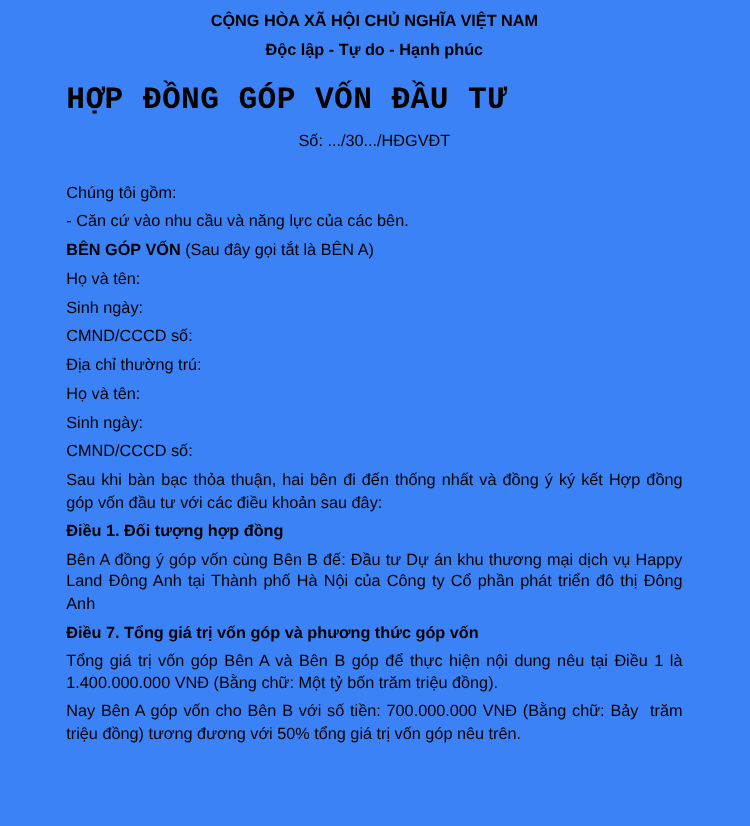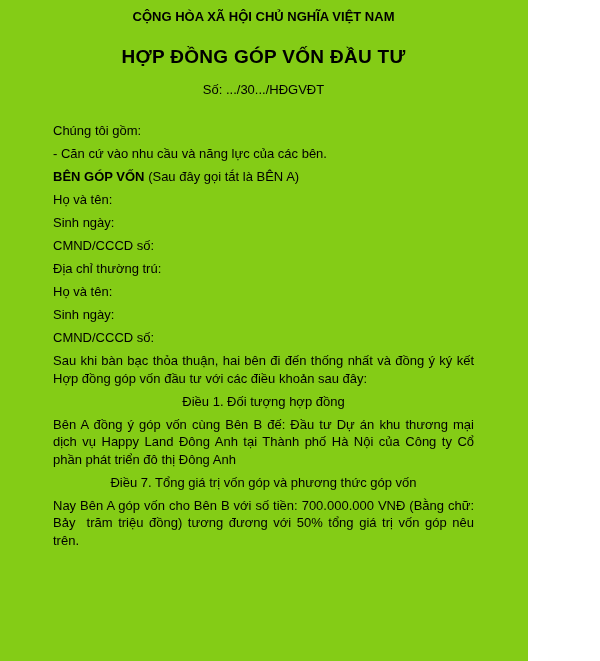--- a/index.html
+++ b/index.html
@@ -2,66 +2,68 @@
 <html><head>
 <meta charset="utf-8">
 <style>
   html, body {
     margin: 0;
     padding: 0;
     background: #ffffff;
   }
   .page {
     position: relative;
-    width: 528px;
+    width: 600px;
     height: 661px;
     box-sizing: border-box;
-    background: #84cc16;
+    background: #3b82f6;
     color: #000000;
     font-family: "Liberation Sans", "DejaVu Sans", sans-serif;
     font-size: 13px;
     padding: 8px 54px 0 53px;
     overflow: hidden;
   }
   p {
     margin: 0 0 5.5px 0;
     line-height: 17.5px;
     white-space: pre-wrap;
   }
   .center { text-align: center; }
   .bold { font-weight: bold; }
   .doc-title {
-    font-size: 19px;
+    font-size: 25px;
     line-height: 23px;
     font-weight: bold;
-    text-align: center;
+    text-align: left;
     letter-spacing: 0.3px;
     margin: 19.5px 0 13px 0;
+    font-family: Liberation Mono, monospace;
   }
   .doc-body {
     margin-top: 23.5px;
     text-align: justify;
   }
-  .doc-body p.h { font-weight: normal; text-align: center; }
+  .doc-body p.h { font-weight: bold; text-align: left; }
   .lead { font-weight: bold; }
   .caret {
     display: inline-block;
     width: 1px;
     height: 13px;
     background: #000000;
     vertical-align: -2px;
   }
 </style>
 </head>
 <body>
 
 <div class="page">
 
   <div class="doc-header">
     <p class="center bold">CỘNG HÒA XÃ HỘI CHỦ NGHĨA VIỆT NAM</p>
+    <p class="center bold">Độc lập - Tự do - Hạnh phúc</p>
     <div class="doc-title">HỢP ĐỒNG GÓP VỐN ĐẦU TƯ</div>
     <p class="center">Số: .../30.../HĐGVĐT</p>
   </div>
 
   <div class="doc-body">
     <p>Chúng tôi gồm:</p>
     <p>- Căn cứ vào nhu cầu và năng lực của các bên.</p>
 
     <p><span class="lead">BÊN GÓP VỐN</span><span> (Sau đây gọi tắt là BÊN A)</span></p>
     <p>Họ và tên:</p>
@@ -72,16 +74,17 @@
     <p>Họ và tên:</p>
     <p>Sinh ngày:</p>
     <p>CMND/CCCD số:</p>
 
     <p>Sau khi bàn bạc thỏa thuận, hai bên đi đến thống nhất và đồng ý ký kết Hợp đồng góp vốn đầu tư với các điều khoản sau đây:</p>
 
     <p class="h">Điều 1. Đối tượng hợp đồng</p>
     <p>Bên A đồng ý góp vốn cùng Bên B đế: Đầu tư Dự án khu thương mại dịch vụ Happy Land Đông Anh tại Thành phố Hà Nội của Công ty Cổ phần phát triển đô thị Đông Anh</p>
 
     <p class="h">Điều 7. Tổng giá trị vốn góp và phương thức góp vốn</p>
+    <p>Tổng giá trị vốn góp Bên A và Bên B góp để thực hiện nội dung nêu tại Điều 1 là 1.400.000.000 VNĐ (Bằng chữ: Một tỷ bốn trăm triệu đồng).</p>
     <p>Nay Bên A góp vốn cho Bên B với số tiền: 700.000.000 VNĐ (Bằng chữ: Bảy  trăm triệu đồng) tương đương với 50% tổng giá trị vốn góp nêu trên.</p>
   </div>
 
 </div>
 
 </body></html>

